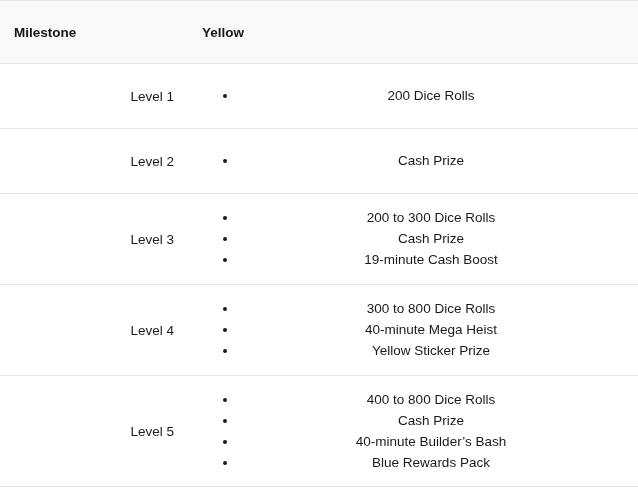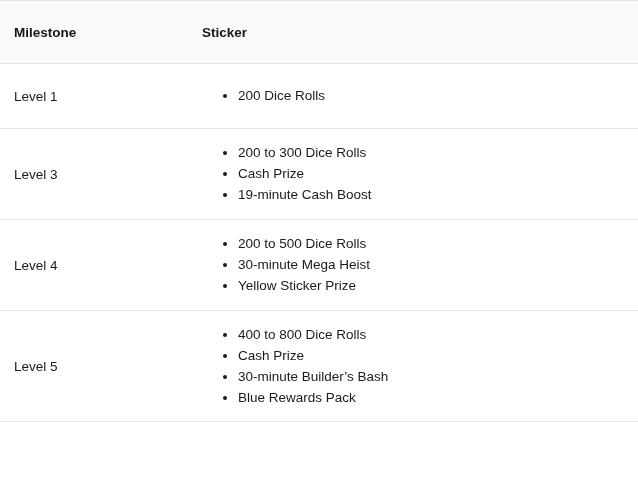--- a/index.html
+++ b/index.html
@@ -44,23 +44,25 @@
   }
   table.reward-table tbody td {
     border-bottom: 1px solid #e4e4e4;
     font-size: 13.5px;
     color: #1a1a1a;
     vertical-align: middle;
     padding: 14px;
   }
   table.reward-table tbody td.cell-milestone {
     padding-left: 14px;
+    text-align: right;
   }
   table.reward-table tbody td.cell-rewards {
     padding-left: 14px;
+    text-align: center;
   }
   td.cell-rewards ul {
     margin: 0;
     padding: 0 0 0 36px;
     list-style-type: disc;
   }
   td.cell-rewards ul li {
     margin: 0;
     padding: 0;
     line-height: 18px;
@@ -81,58 +83,66 @@
 
 <div class="table-wrap">
   <table class="reward-table">
     <colgroup>
       <col class="col-milestone">
       <col class="col-rewards">
     </colgroup>
     <thead>
       <tr>
         <th class="th-milestone">Milestone</th>
-        <th class="th-rewards">Sticker</th>
+        <th class="th-rewards">Yellow</th>
       </tr>
     </thead>
     <tbody>
       <tr class="row-r0">
         <td class="cell-milestone">Level 1</td>
         <td class="cell-rewards">
           <ul>
             <li>200 Dice Rolls</li>
+          </ul>
+        </td>
+      </tr>
+      <tr class="row-r1">
+        <td class="cell-milestone">Level 2</td>
+        <td class="cell-rewards">
+          <ul>
+            <li>Cash Prize</li>
           </ul>
         </td>
       </tr>
       <tr class="row-r2">
         <td class="cell-milestone">Level 3</td>
         <td class="cell-rewards">
           <ul>
             <li>200 to 300 Dice Rolls</li>
             <li>Cash Prize</li>
             <li>19-minute Cash Boost</li>
           </ul>
         </td>
       </tr>
       <tr class="row-r3">
         <td class="cell-milestone">Level 4</td>
         <td class="cell-rewards">
           <ul>
-            <li>200 to 500 Dice Rolls</li>
-            <li>30-minute Mega Heist</li>
+            <li>300 to 800 Dice Rolls</li>
+            <li>40-minute Mega Heist</li>
             <li>Yellow Sticker Prize</li>
           </ul>
         </td>
       </tr>
       <tr class="row-r4">
         <td class="cell-milestone">Level 5</td>
         <td class="cell-rewards">
           <ul>
             <li>400 to 800 Dice Rolls</li>
             <li>Cash Prize</li>
-            <li>30-minute Builder’s Bash</li>
+            <li>40-minute Builder’s Bash</li>
             <li>Blue Rewards Pack</li>
           </ul>
         </td>
       </tr>
     </tbody>
   </table>
 </div>
 
 </body></html>

